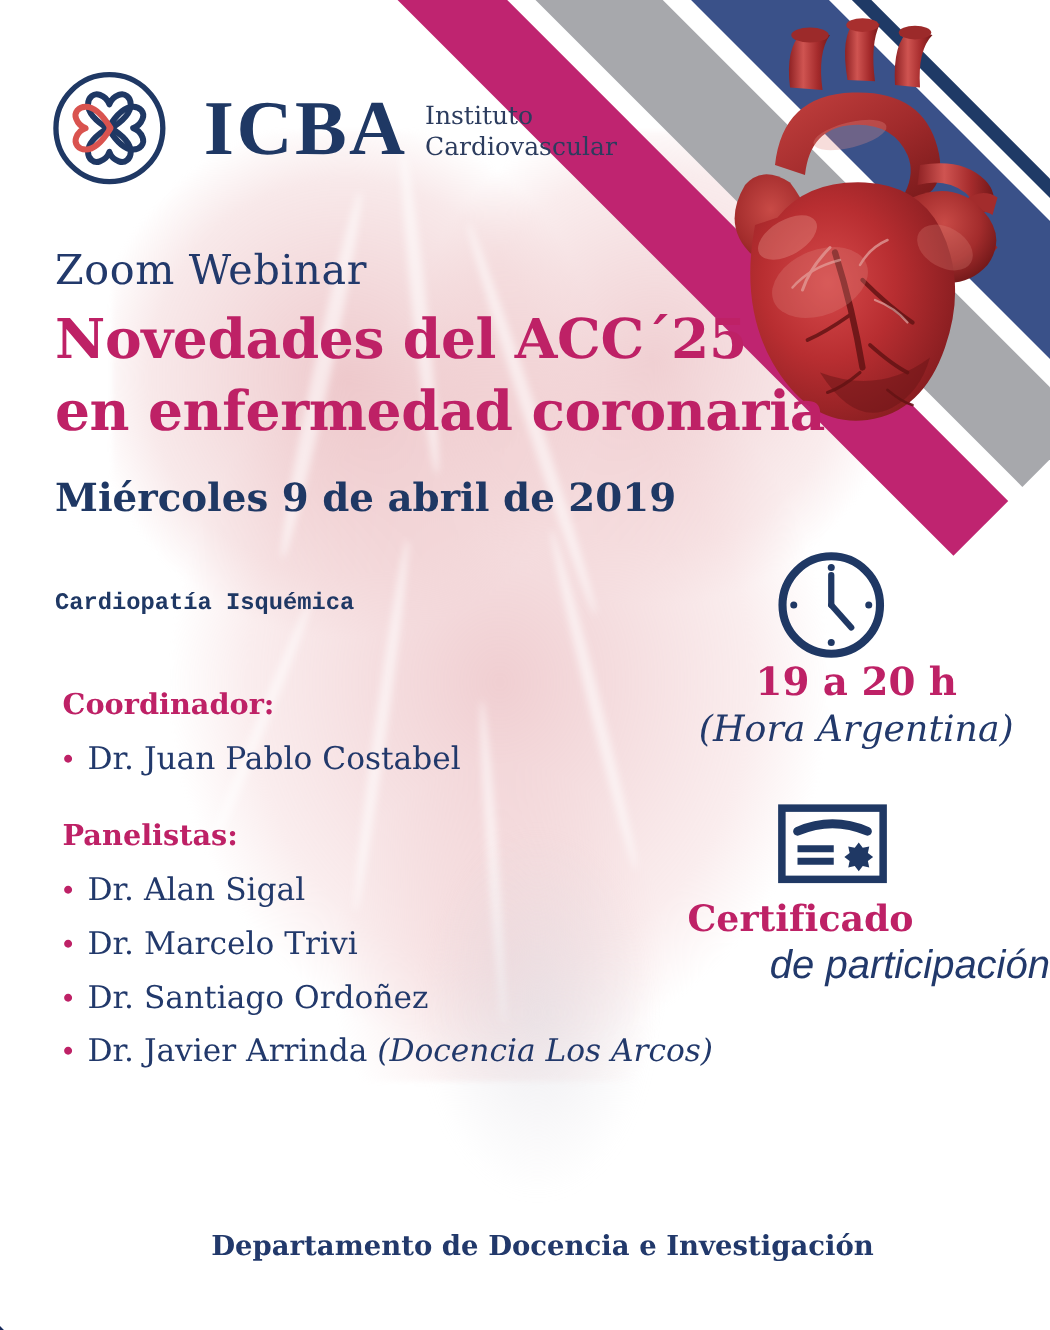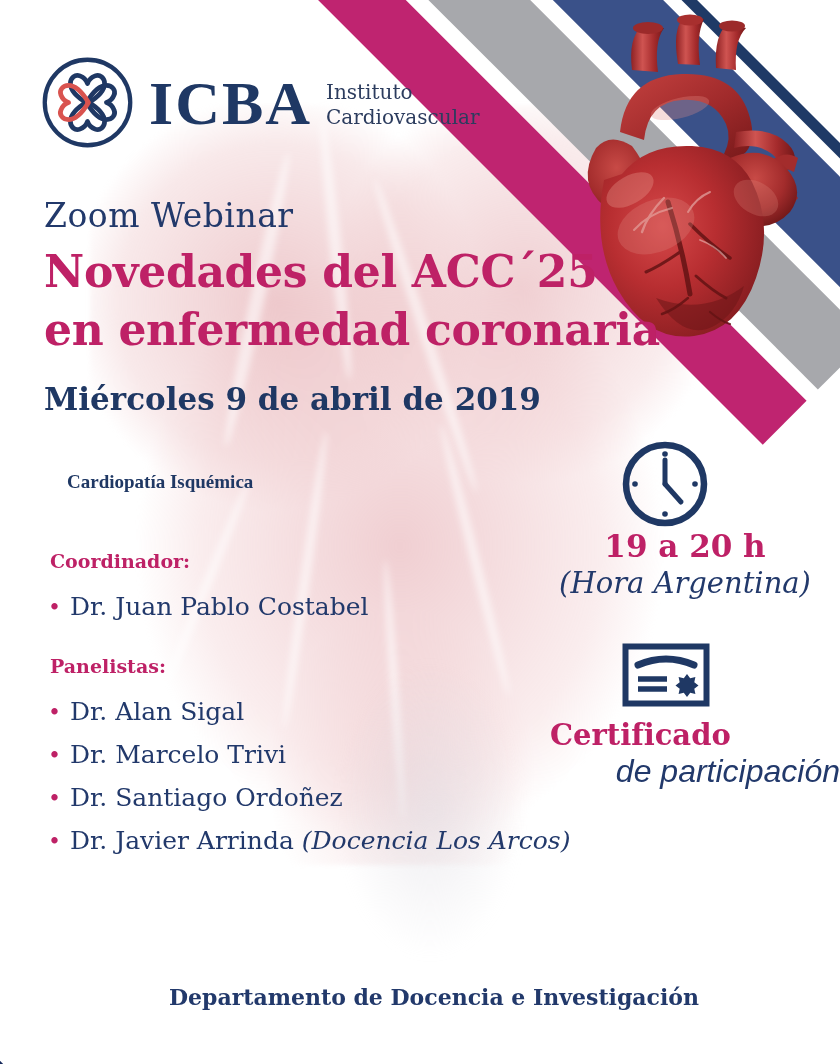--- a/index.html
+++ b/index.html
@@ -67,21 +67,21 @@
   .bl-gray{top:344px;height:74px;background:#8d8b8c;}
   .bl-magenta{top:432px;height:62px;background:#bf2470;}
 
   
   .heart-art{position:absolute;left:560px;top:12px;width:290px;height:330px;z-index:2;}
 
   
   .content{position:absolute;left:0;top:0;width:840px;height:1064px;z-index:3;}
 
   
-  .logo-row{position:absolute;left:40px;top:55px;display:flex;align-items:center;gap:14px;}
+  .logo-row{position:absolute;left:40px;top:55px;display:flex;align-items:center;gap:28px;}
   .logo-mark{width:95px;height:95px;flex:0 0 auto;}
   .logo-word{display:flex;align-items:center;gap:14px;}
   .icba{
     font-family:"Liberation Serif",serif;
     font-size:62px;font-weight:700;color:#1f3864;
     letter-spacing:2px;line-height:1;
   }
   .icba-sub{
     font-family:"DejaVu Serif",serif;
     font-size:20px;font-weight:400;color:#2c3c5e;
@@ -108,29 +108,29 @@
     font-size:31px;font-weight:700;color:#1f3864;
   }
 
   .program-label{
     position:absolute;left:44px;top:446px;
     font-family:"DejaVu Serif",serif;
     font-size:19px;font-weight:400;color:#5d6576;
   }
   .program-value{
     position:absolute;left:44px;top:471px;
-    font-family:Liberation Serif, serif;
-    font-size:19px;font-weight:700;color:#1f3864;margin-left:23px;
+    font-family:Liberation Mono, monospace;
+    font-size:19px;font-weight:700;color:#1f3864;
   }
 
   
   .role-heading{
     position:absolute;
     font-family:"DejaVu Serif",serif;
-    font-size:19px;font-weight:700;color:#be2166;text-align:right;
+    font-size:23px;font-weight:700;color:#be2166;text-align:right;
   }
   .role-coordinador{left:50px;top:550px;}
   .role-panelistas{left:50px;top:655px;}
 
   .person{
     position:absolute;left:48px;
     font-family:"DejaVu Serif",serif;
     font-size:25px;font-weight:400;color:#22396b;
     white-space:nowrap;
   }

